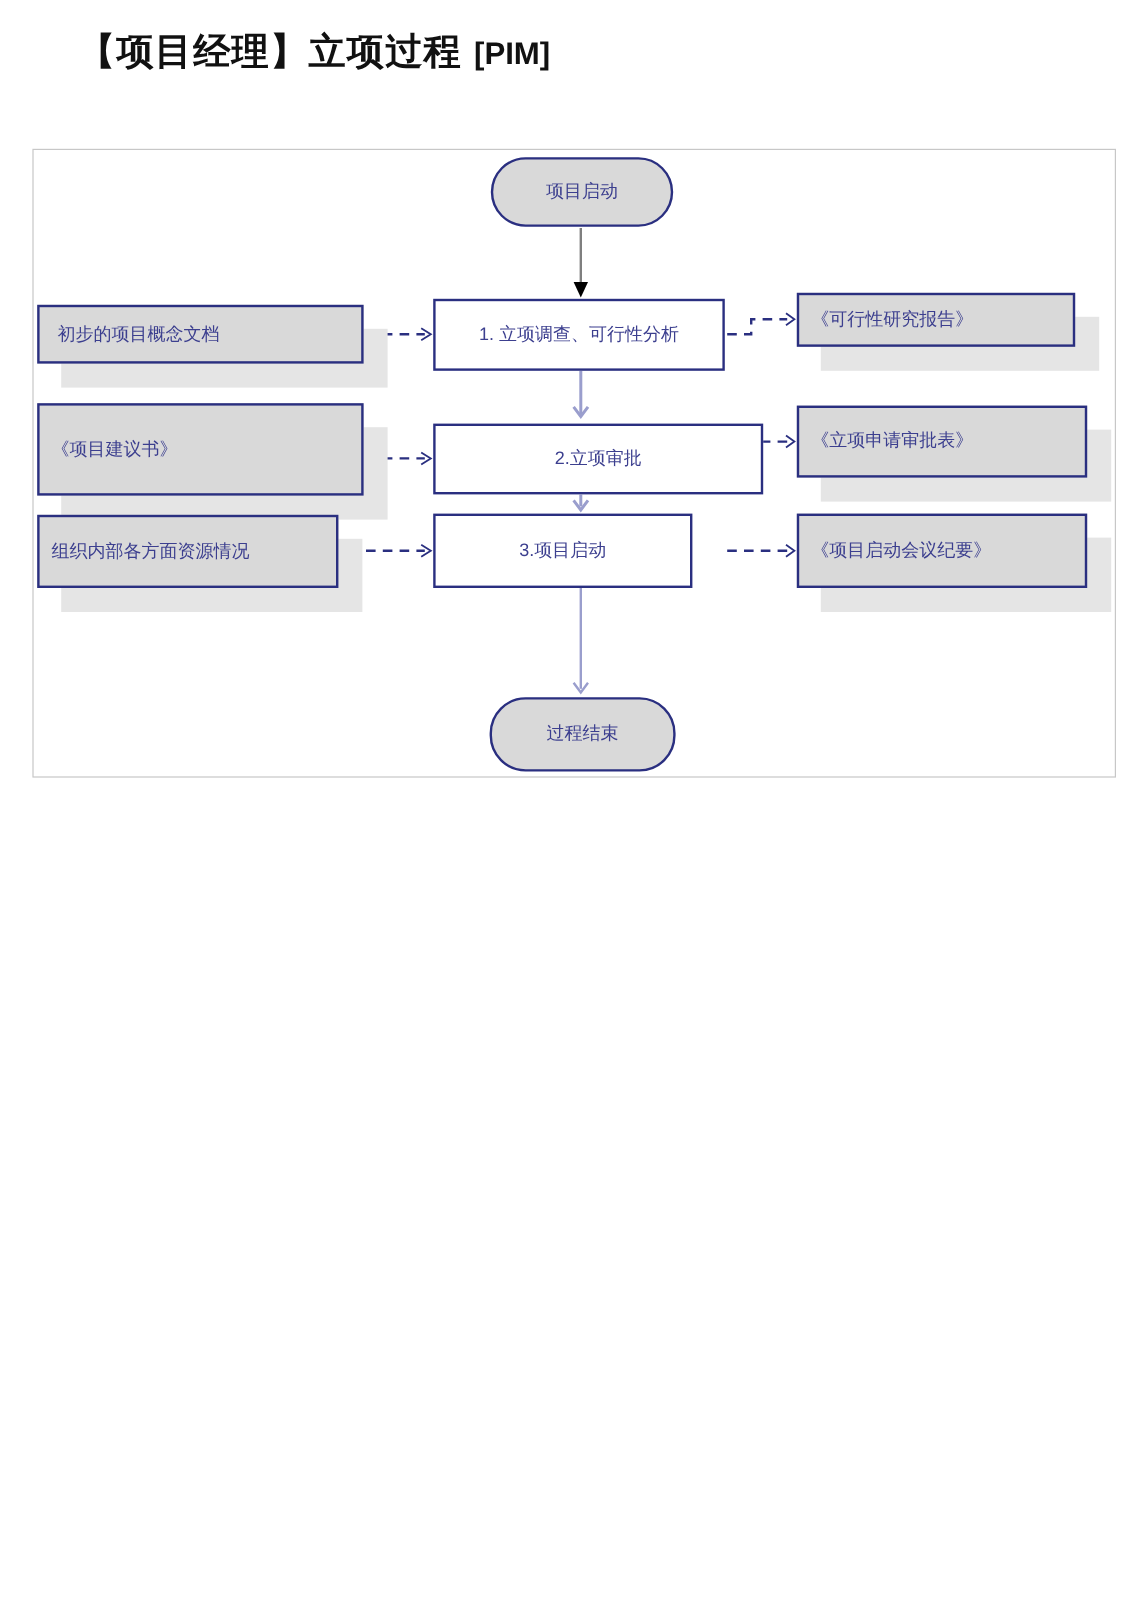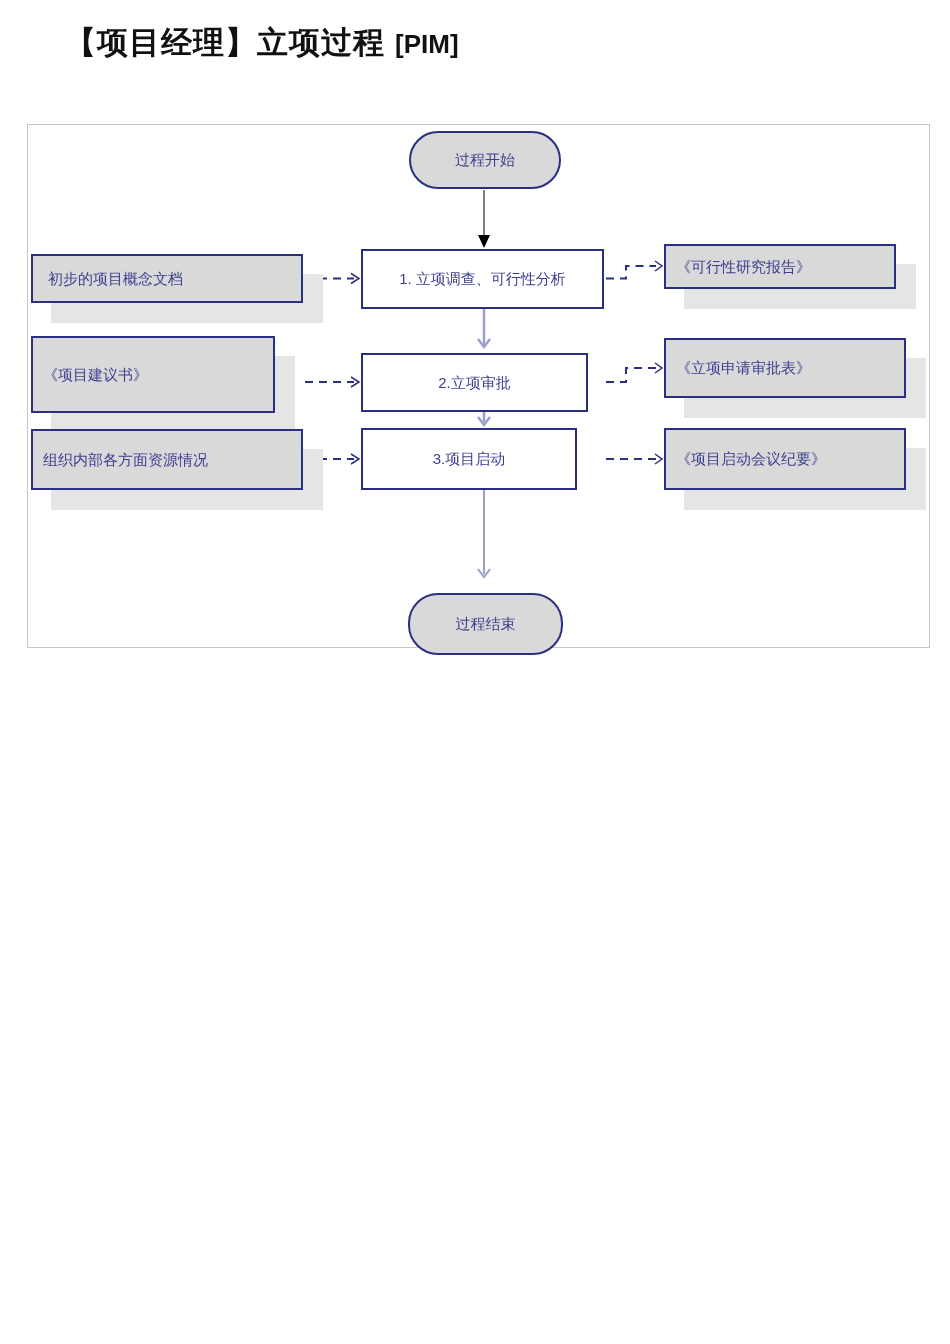--- a/index.html
+++ b/index.html
@@ -121,44 +121,44 @@
         <path d="M578 257 H598 V243 H628" fill="none" stroke="var(--navy)" stroke-width="2" stroke-dasharray="8 6"></path>
         <polyline points="627,238 634,243 627,248" fill="none" stroke="var(--navy)" stroke-width="1.5"></polyline>
       </g>
       <g>
         <line x1="578" y1="334" x2="628" y2="334" stroke="var(--navy)" stroke-width="2" stroke-dasharray="8 6"></line>
         <polyline points="627,329 634,334 627,339" fill="none" stroke="var(--navy)" stroke-width="1.5"></polyline>
       </g>
     </svg>
 
     <div class="node stadium" style="left:381px;top:6px;width:152px;height:58px;">
-      <span>过程开始</span>
+      <span>项目启动</span>
     </div>
 
-    <div class="node stadium" style="left:380px;top:456px;width:155px;height:62px;margin-top:12px;">
+    <div class="node stadium" style="left:380px;top:456px;width:155px;height:62px;">
       <span>过程结束</span>
     </div>
 
     <div class="node step" style="left:333px;top:124px;width:243px;height:60px;">
       <span>1. 立项调查、可行性分析</span>
     </div>
-    <div class="node step" style="left:333px;top:228px;width:227px;height:59px;">
+    <div class="node step" style="left:333px;top:228px;width:275px;height:59px;">
       <span>2.立项审批</span>
     </div>
     <div class="node step" style="left:333px;top:303px;width:216px;height:62px;">
       <span>3.项目启动</span>
     </div>
 
     <div class="node iobox" style="left:3px;top:129px;width:272px;height:49px;padding-left:15px;">
       <span>初步的项目概念文档</span>
     </div>
-    <div class="node iobox" style="left:3px;top:211px;width:244px;height:77px;">
+    <div class="node iobox" style="left:3px;top:211px;width:272px;height:77px;">
       <span>《项目建议书》</span>
     </div>
-    <div class="node iobox" style="left:3px;top:304px;width:272px;height:61px;">
+    <div class="node iobox" style="left:3px;top:304px;width:251px;height:61px;">
       <span>组织内部各方面资源情况</span>
     </div>
 
     <div class="node iobox" style="left:636px;top:119px;width:232px;height:45px;">
       <span>《可行性研究报告》</span>
     </div>
     <div class="node iobox" style="left:636px;top:213px;width:242px;height:60px;">
       <span>《立项申请审批表》</span>
     </div>
     <div class="node iobox" style="left:636px;top:303px;width:242px;height:62px;">

